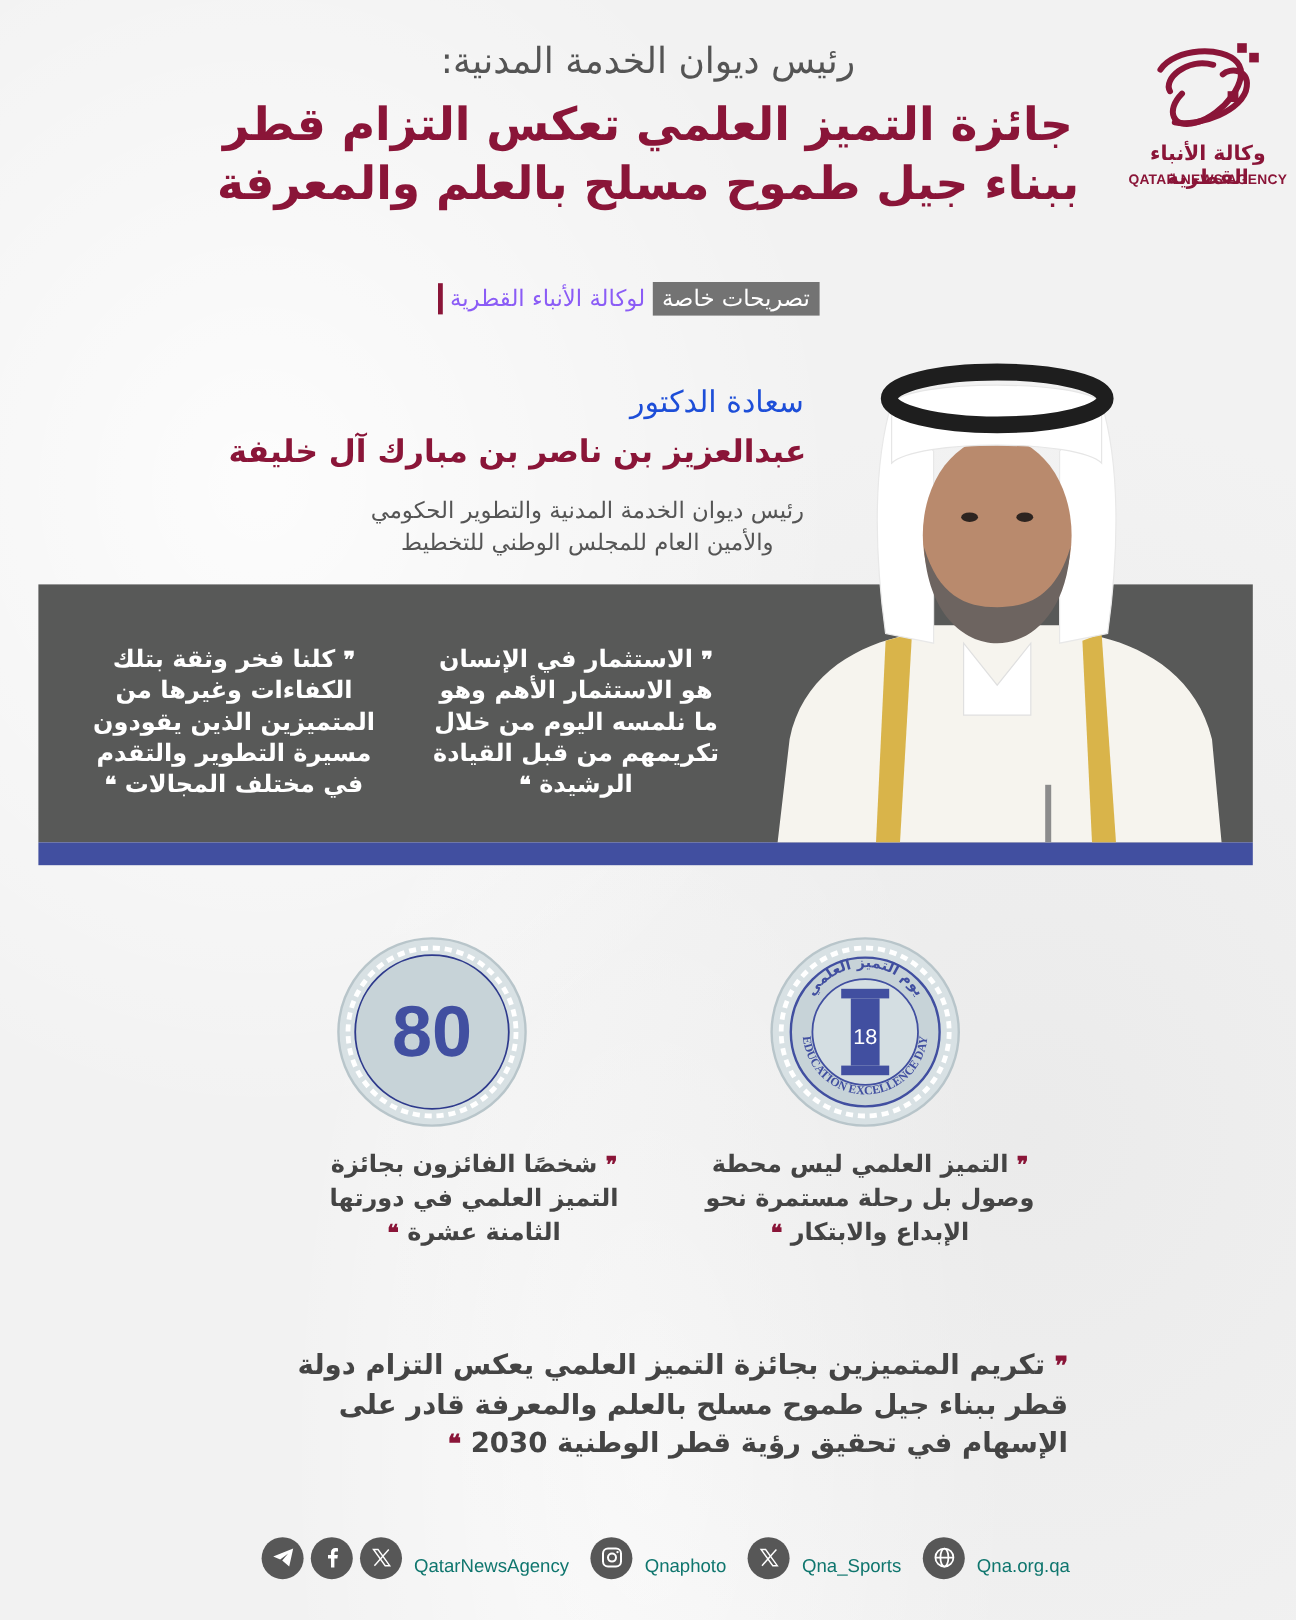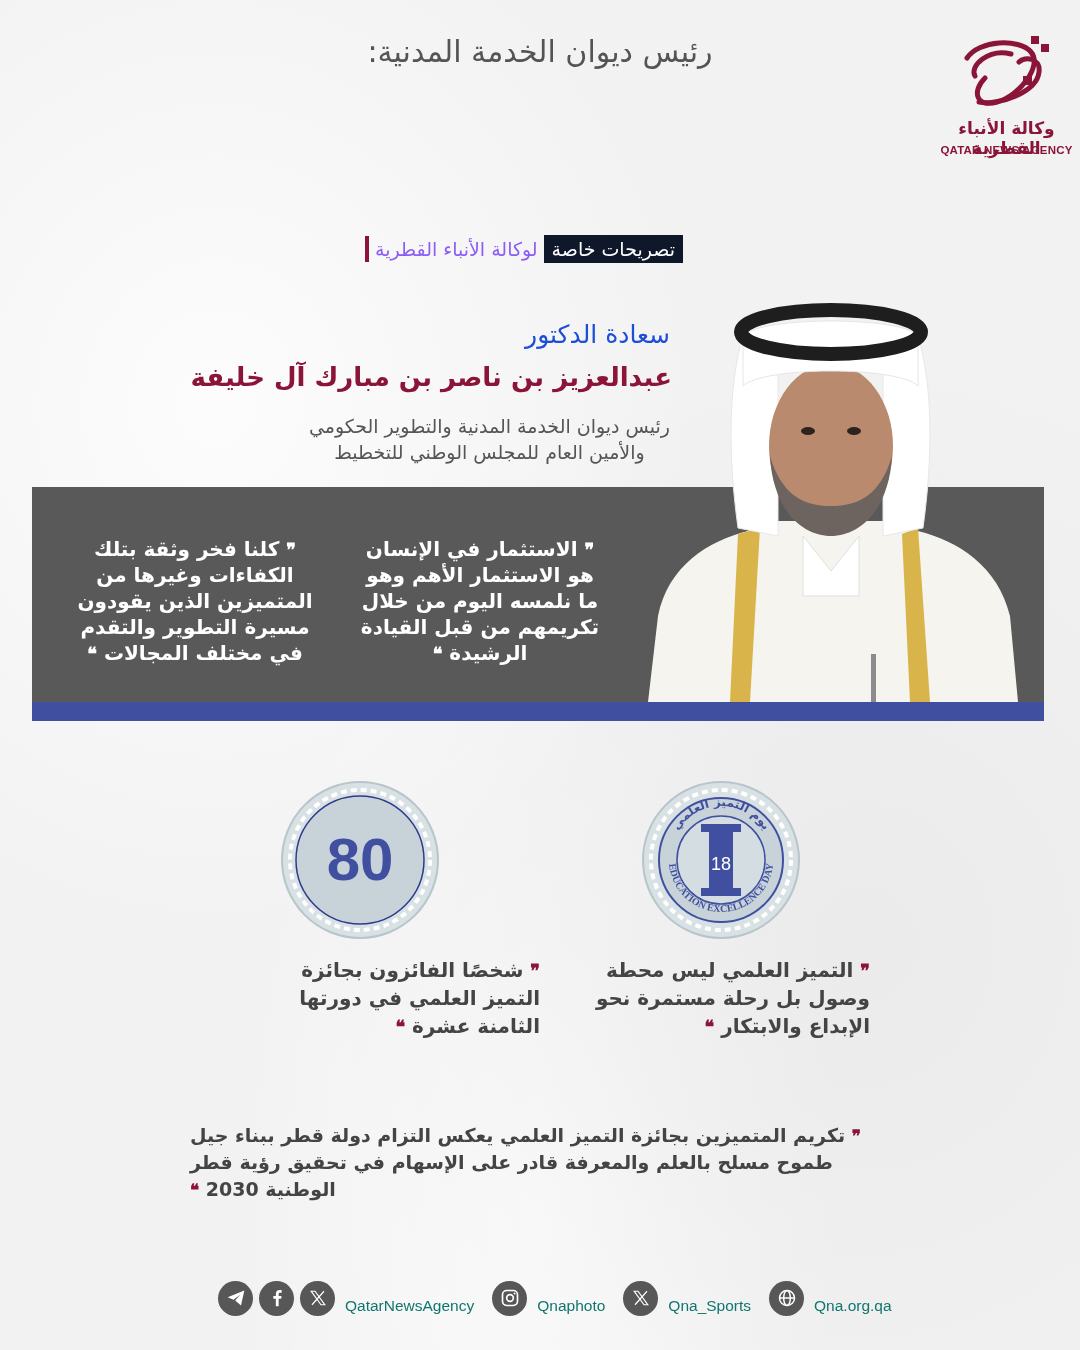--- a/index.html
+++ b/index.html
@@ -45,21 +45,21 @@
     line-height: 1.28;
   }
 
   .tagline {
     position: absolute; top: 234px; left: 365px; height: 30px;
     display: flex; align-items: center; gap: 0;
     font-size: 19px;
   }
   .tagline .bar { width: 4px; height: 26px; background: #8a1538; margin-left: 0; }
   .tagline .tag-box {
-    background: #0f172a; color: #fff; padding: 2px 8px 3px 8px; height: 28px;
+    background: #737373; color: #fff; padding: 2px 8px 3px 8px; height: 28px;
     display: flex; align-items: center;
   }
   .tagline .tag-rest { color: #8b5cf6; padding: 0 6px; }
 
   
   .honorific {
     position: absolute; top: 320px; right: 410px; font-size: 25px; color: #1d4ed8;
   }
   .person-name {
     position: absolute; top: 362px; right: 408px; font-size: 26px; color: #8a1538; font-weight: bold;
@@ -94,28 +94,29 @@
   .qm-light { color: #ffffff; }
   .qm-red { color: #8a1538; }
 
   
   .badge { position: absolute; direction: ltr; }
   .badge-80 { top: 780px; left: 280px; width: 160px; height: 160px; }
   .badge-day { top: 780px; left: 641px; width: 160px; height: 160px; }
 
   .stat-text {
     position: absolute; color: #444; font-size: 20px; font-weight: bold; line-height: 1.4;
+    text-align: center;
   }
   .stat-80 { top: 956px; left: 250px; width: 290px; }
   .stat-day { top: 956px; left: 580px; width: 290px; }
 
   
   .closing {
     position: absolute; top: 1122px; left: 190px; width: 700px;
-    text-align: left; color: #444; font-size: 19px; font-weight: bold; line-height: 1.42;
+    text-align: right; color: #444; font-size: 23px; font-weight: bold; line-height: 1.42;
   }
 
   
   .social {
     position: absolute; top: 1278px; left: 218px; height: 40px;
     display: flex; align-items: center; direction: ltr; gap: 6px;
   }
   .s-icon {
     width: 35px; height: 35px; border-radius: 50%; background: #575757;
     display: flex; align-items: center; justify-content: center;
@@ -138,20 +139,22 @@
     <rect x="72" y="4" width="8" height="8" fill="#8a1538"></rect>
     <rect x="82" y="12" width="8" height="8" fill="#8a1538"></rect>
     <rect x="64" y="44" width="9" height="9" fill="#8a1538"></rect>
   </svg>
   <div class="logo-ar">وكالة الأنباء القطرية</div>
   <div class="logo-en">QATAR NEWS AGENCY</div>
 </div>
 
 <div class="kicker">رئيس ديوان الخدمة المدنية:</div>
 <div class="headline">
+  <div>جائزة التميز العلمي تعكس التزام قطر</div>
+  <div>ببناء جيل طموح مسلح بالعلم والمعرفة</div>
 </div>
 
 <div class="tagline">
   <span class="tag-box">تصريحات خاصة</span>
   <span class="tag-rest">لوكالة الأنباء القطرية</span>
   <span class="bar"></span>
 </div>
 
 <div class="honorific">سعادة الدكتور</div>
 <div class="person-name">عبدالعزيز بن ناصر بن مبارك آل خليفة</div>

